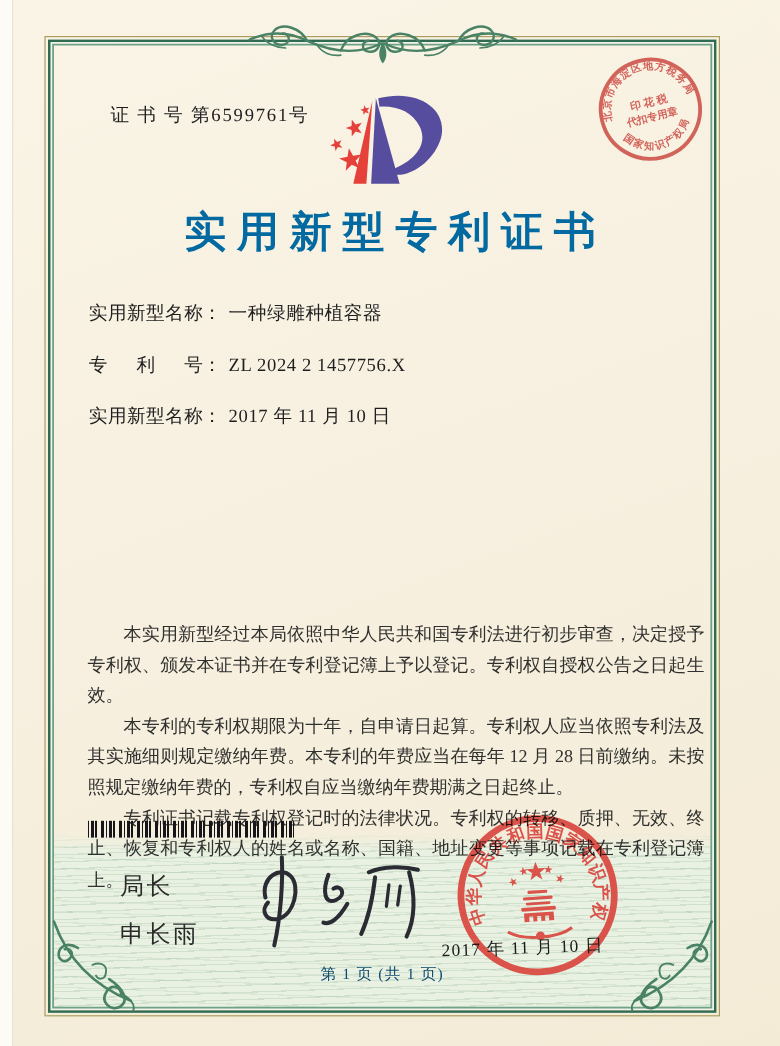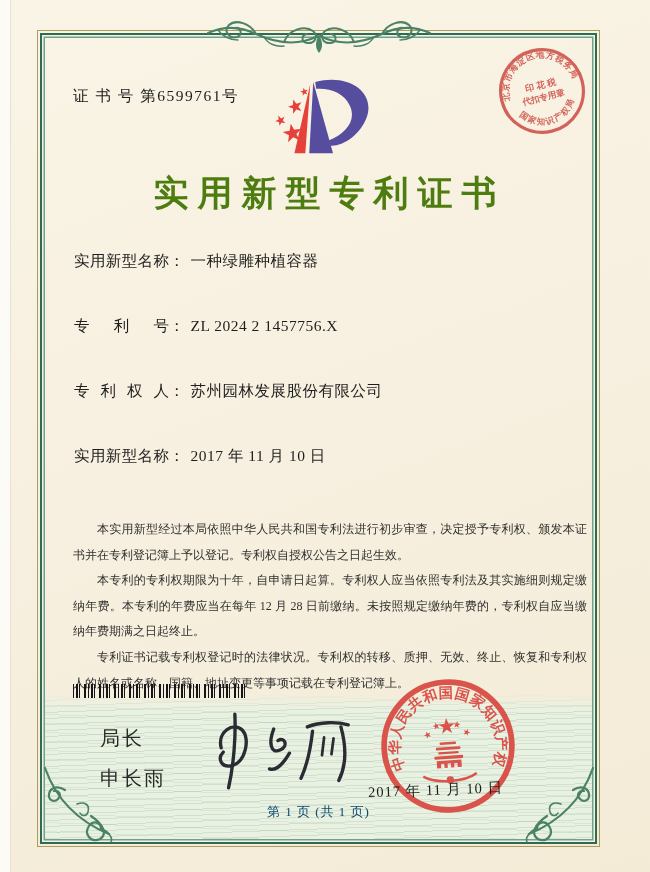--- a/index.html
+++ b/index.html
@@ -30,33 +30,33 @@
             mask-image:linear-gradient(180deg,transparent 0,#000 16px);
   }
   .ornament { position:absolute; z-index:6; pointer-events:none; }
   .ornament svg { display:block; }
   #orn-top { left:204px; top:17px; width:230px; height:42px; }
   #orn-bl { left:41px; top:764px; width:80px; height:80px; }
   #orn-br { left:517px; top:764px; width:80px; height:80px; }
 
   .content { position:absolute; inset:0; z-index:10; }
 
-  .cert-no { position:absolute; left:73px; top:86px; font-size:15.5px; letter-spacing:1.5px; color:#1d1d1d; }
+  .cert-no { position:absolute; left:92px; top:86px; font-size:15.5px; letter-spacing:1.5px; color:#1d1d1d; }
   .logo { position:absolute; left:268px; top:76px; width:134px; height:94px; }
 
   .title { position:absolute; left:0; top:170px; width:650px; text-align:center;
-    font-size:35px; font-weight:700; letter-spacing:9px; text-indent:9px; color:#4d7c0f; }
-
-  .fields { position:absolute; left:74px; top:251px; display:flex; flex-direction:column; gap:44px; }
+    font-size:35px; font-weight:700; letter-spacing:9px; text-indent:9px; color:#0369a1; }
+
+  .fields { position:absolute; left:74px; top:251px; display:flex; flex-direction:column; gap:22px; }
   .field-row { font-size:15.5px; color:#1e1e1e; white-space:nowrap; }
   .field-label { display:inline-block; width:95px; text-align:justify; text-align-last:justify; }
   .field-colon { display:inline-block; margin-right:6px; }
   .field-value { letter-spacing:.5px; }
 
-  .body-text { position:absolute; left:73px; top:517px; width:514px; font-size:12px;
+  .body-text { position:absolute; left:73px; top:517px; width:514px; font-size:15px;
     line-height:25.6px; color:#30302e; text-align:justify; }
   .body-text p { text-indent:2em; }
 
   .barcode { position:absolute; left:73px; top:684px; width:172px; height:14px;
     background-image:repeating-linear-gradient(90deg,
       #15151a 0 1.5px, transparent 1.5px 3px,
       #15151a 3px 5.5px, transparent 5.5px 6.5px,
       #15151a 6.5px 7.5px, transparent 7.5px 11px,
       #15151a 11px 13.5px, transparent 13.5px 15px); }
 
@@ -138,23 +138,20 @@
   </div>
 
   <div class="title">实用新型专利证书</div>
 
   <div class="fields">
     <div class="field-row">
       <span class="field-label">实用新型名称</span><span class="field-colon">：</span><span class="field-value">一种绿雕种植容器</span>
     </div>
     <div class="field-row">
       <span class="field-label">专利号</span><span class="field-colon">：</span><span class="field-value">ZL 2024 2 1457756.X</span>
-    </div>
-    <div class="field-row">
-      <span class="field-label">专利权人</span><span class="field-colon">：</span><span class="field-value">苏州园林发展股份有限公司</span>
     </div>
     <div class="field-row">
       <span class="field-label">实用新型名称</span><span class="field-colon">：</span><span class="field-value">2017 年 11 月 10 日</span>
     </div>
   </div>
 
   <div class="body-text">
     <p>本实用新型经过本局依照中华人民共和国专利法进行初步审查，决定授予专利权、颁发本证书并在专利登记簿上予以登记。专利权自授权公告之日起生效。</p>
     <p>本专利的专利权期限为十年，自申请日起算。专利权人应当依照专利法及其实施细则规定缴纳年费。本专利的年费应当在每年 12 月 28 日前缴纳。未按照规定缴纳年费的，专利权自应当缴纳年费期满之日起终止。</p>
     <p>专利证书记载专利权登记时的法律状况。专利权的转移、质押、无效、终止、恢复和专利权人的姓名或名称、国籍、地址变更等事项记载在专利登记簿上。</p>

